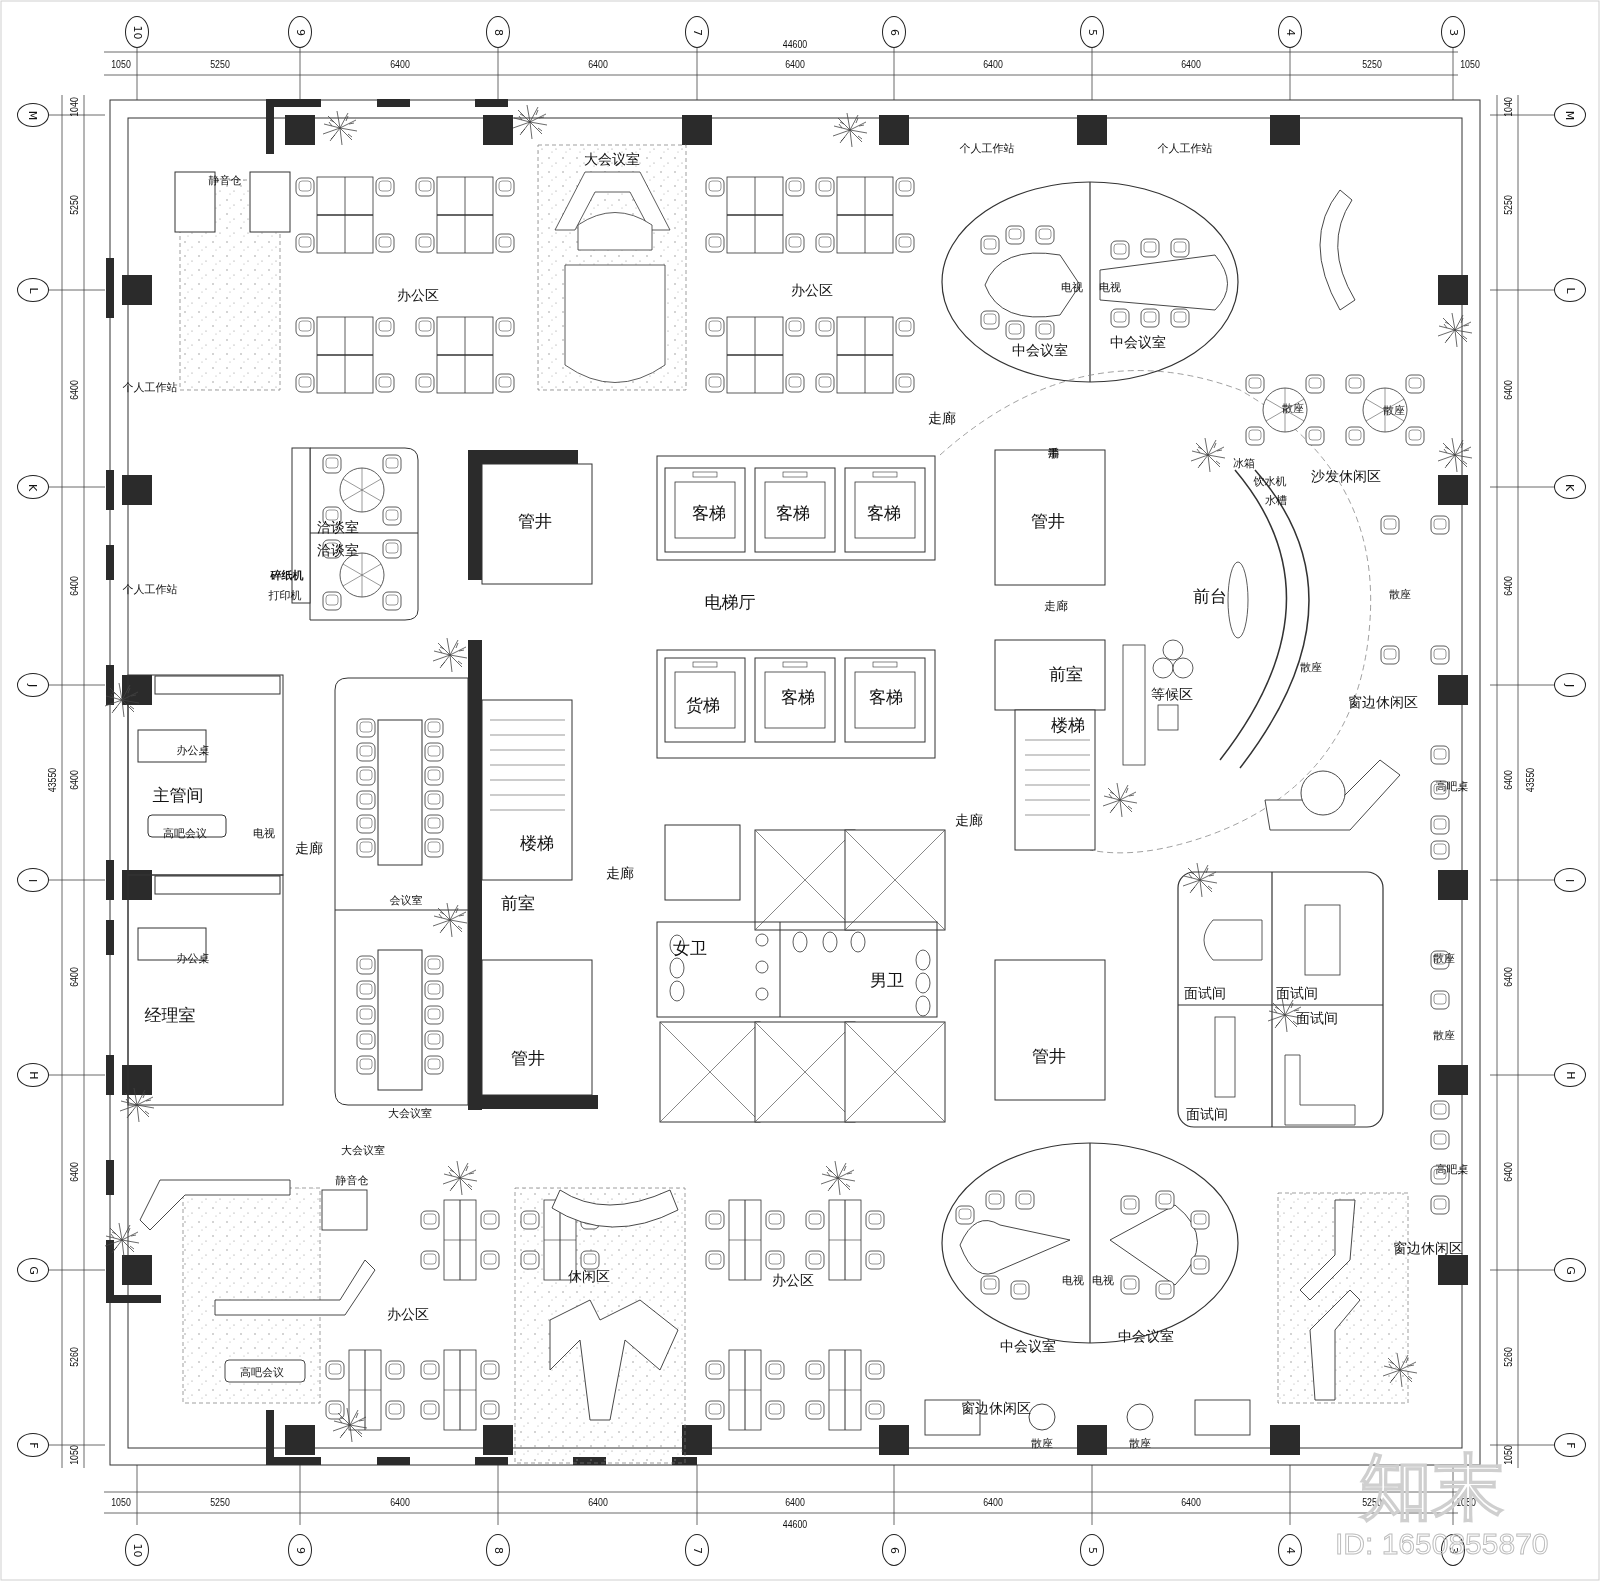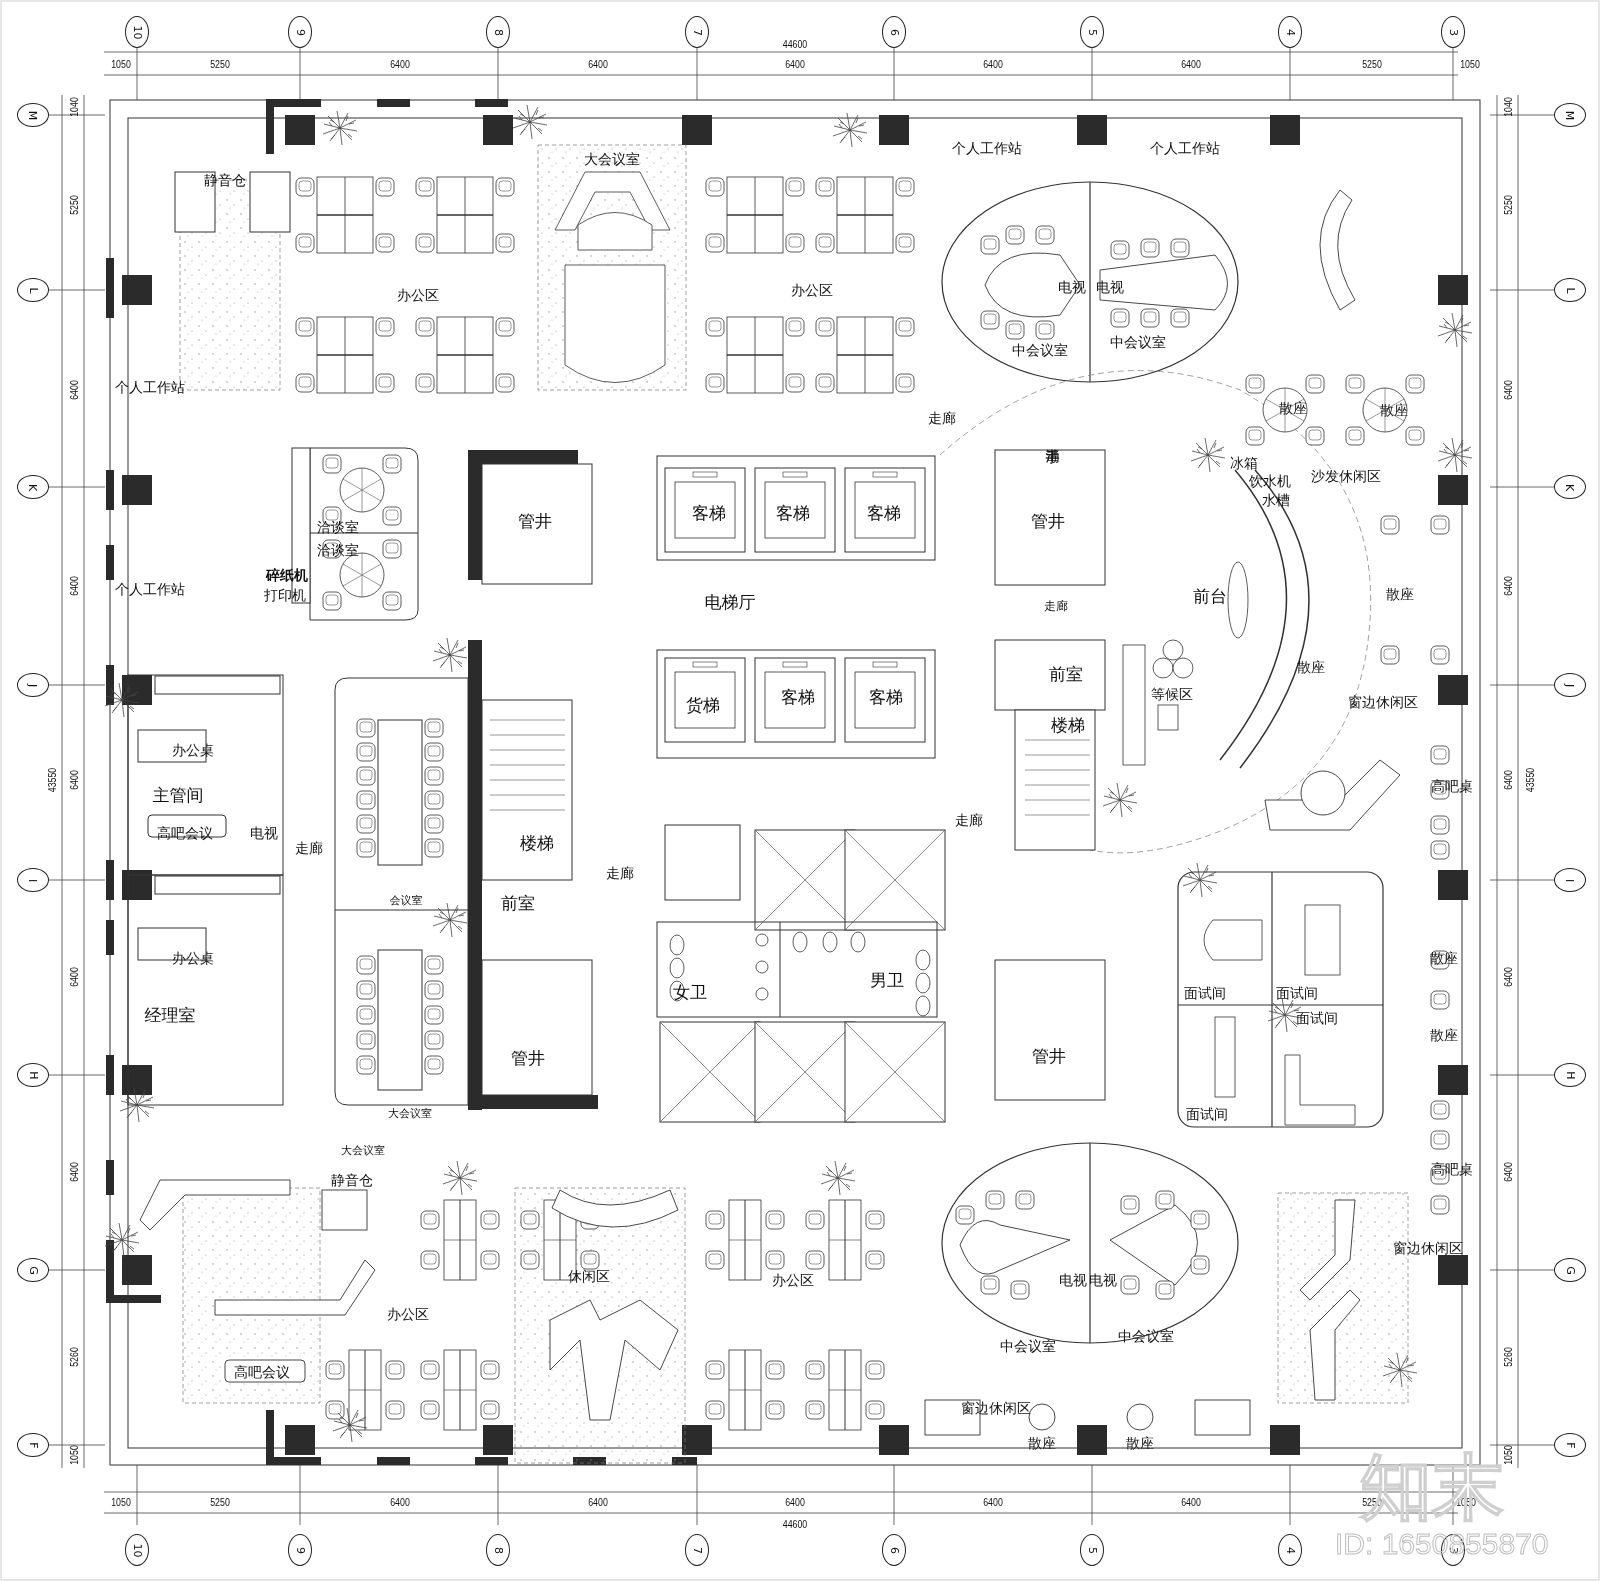--- a/index.html
+++ b/index.html
@@ -1,21 +1,21 @@
 <!DOCTYPE html>
 <html><head>
 <meta charset="utf-8">
 <style>
   html,body{margin:0;padding:0;background:#fff;}
   body{width:1600px;height:1581px;position:relative;overflow:hidden;font-family:"DejaVu Sans",sans-serif;color:#111;}
   #plan{position:absolute;left:0;top:0;width:1600px;height:1581px;}
   .lbl{position:absolute;white-space:nowrap;transform:translate(-50%,-50%);line-height:1;}
   .big{font-size:17px;}
   .mid{font-size:14px;}
-  .sm{font-size:14px;}
+  .sm{font-size:11px;}
   .dim{position:absolute;font-family:"Liberation Sans Narrow","Liberation Sans",sans-serif;font-size:11px;transform:translate(-50%,-50%) scaleX(0.8);white-space:nowrap;}
   .dimv{position:absolute;font-family:"Liberation Sans",sans-serif;font-size:11px;transform:translate(-50%,-50%) rotate(-90deg) scaleX(0.8);white-space:nowrap;}
   .axis{position:absolute;width:22px;height:30px;border:1px solid #222;border-radius:50%;background:#fff;font-size:11px;display:flex;align-items:center;justify-content:center;transform:translate(-50%,-50%);}
   .axis span{transform:rotate(90deg);display:block;}
   .axish{position:absolute;width:30px;height:22px;border:1px solid #222;border-radius:50%;background:#fff;font-size:11px;display:flex;align-items:center;justify-content:center;transform:translate(-50%,-50%);}
   .axish span{transform:rotate(90deg);display:block;}
   .wm{position:absolute;color:transparent;-webkit-text-stroke:1px #cfcfcf;font-size:72px;font-weight:bold;}
   .wmid{position:absolute;color:transparent;-webkit-text-stroke:1px #bdbdbd;font-size:30px;font-family:"Liberation Sans",sans-serif;}
 </style>
 </head>
@@ -635,21 +635,21 @@
 <div class="lbl mid" style="left:1172px;top:694px;">等候区</div>
 <div class="lbl mid" style="left:1346px;top:476px;">沙发休闲区</div>
 <div class="lbl mid" style="left:1383px;top:702px;">窗边休闲区</div>
 <div class="lbl mid" style="left:1428px;top:1248px;">窗边休闲区</div>
 <div class="lbl mid" style="left:996px;top:1408px;">窗边休闲区</div>
 <div class="lbl big" style="left:178px;top:795px;">主管间</div>
 <div class="lbl big" style="left:170px;top:1015px;">经理室</div>
 <div class="lbl sm" style="left:406px;top:900px;font-size:11px;">会议室</div>
 <div class="lbl sm" style="left:410px;top:1113px;font-size:11px;">大会议室</div>
 <div class="lbl sm" style="left:363px;top:1150px;font-size:11px;">大会议室</div>
-<div class="lbl big" style="left:690px;top:992px;">女卫</div>
+<div class="lbl big" style="left:690px;top:948px;">女卫</div>
 <div class="lbl big" style="left:887px;top:980px;">男卫</div>
 <div class="lbl mid" style="left:1205px;top:993px;">面试间</div>
 <div class="lbl mid" style="left:1297px;top:993px;">面试间</div>
 <div class="lbl mid" style="left:1317px;top:1018px;">面试间</div>
 <div class="lbl mid" style="left:1207px;top:1114px;">面试间</div>
 <div class="lbl mid" style="left:408px;top:1314px;">办公区</div>
 <div class="lbl mid" style="left:589px;top:1276px;">休闲区</div>
 <div class="lbl mid" style="left:793px;top:1280px;">办公区</div>
 <div class="lbl mid" style="left:1028px;top:1346px;">中会议室</div>
 <div class="lbl mid" style="left:1146px;top:1336px;">中会议室</div>

